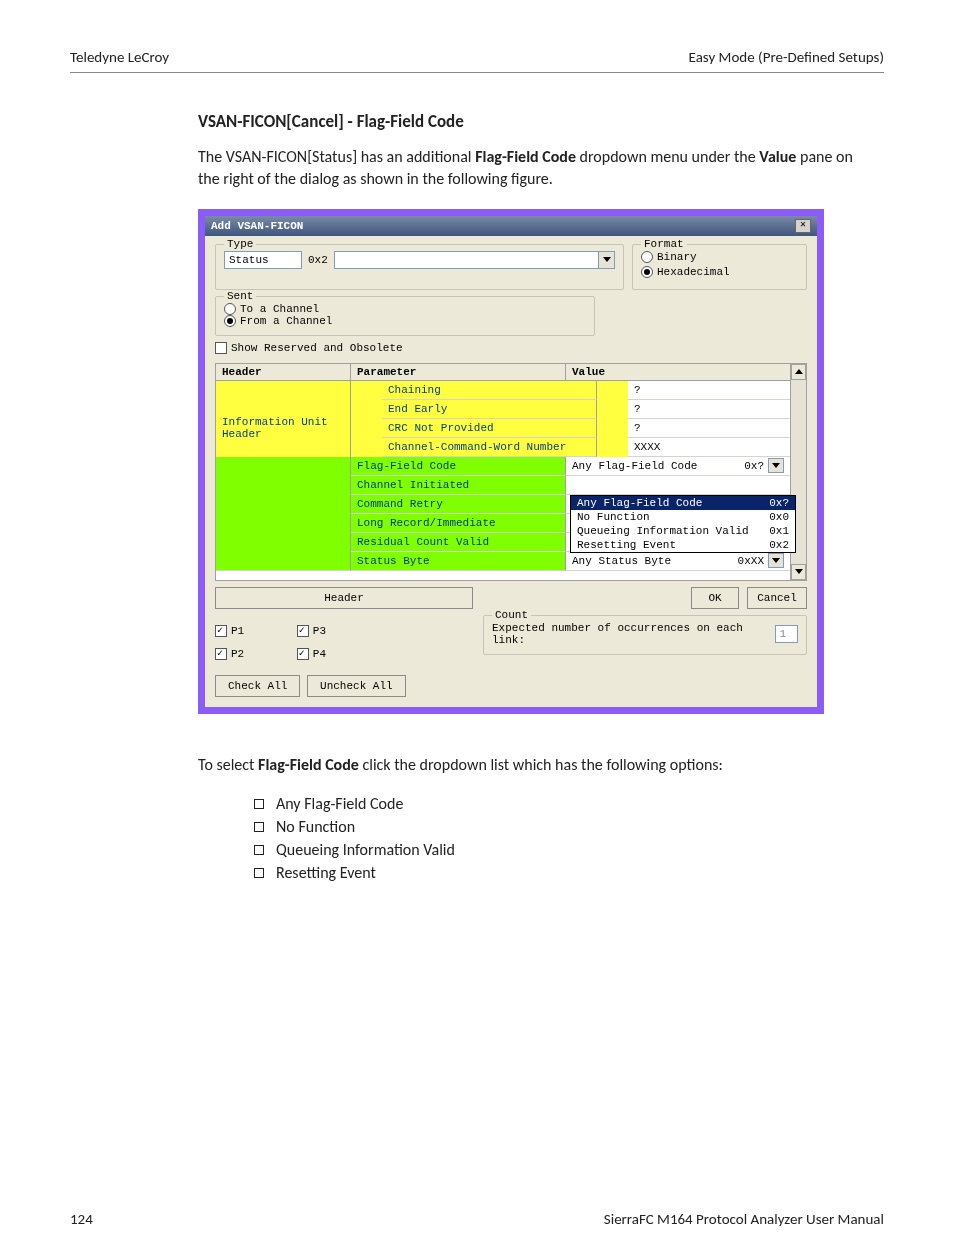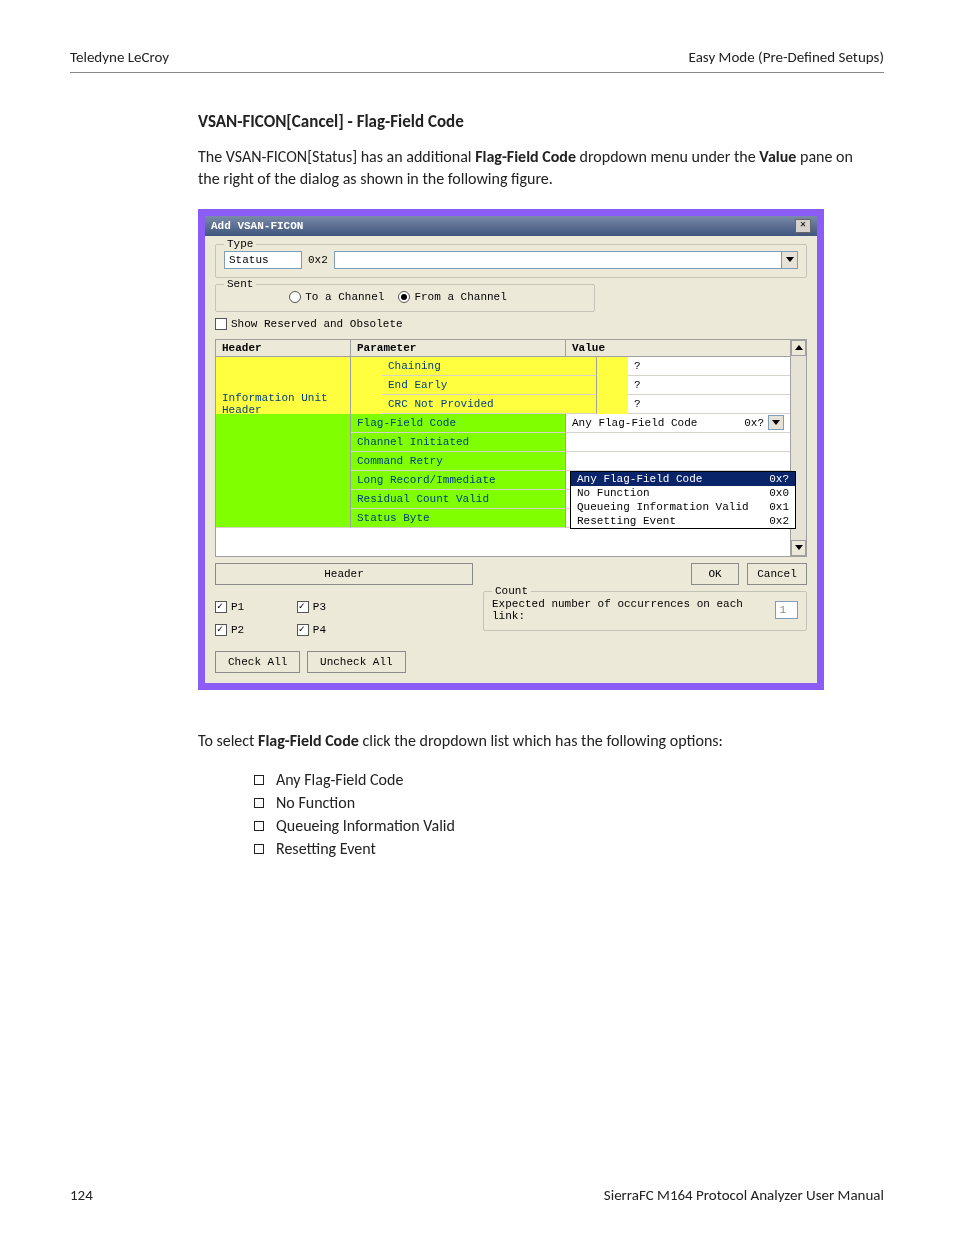--- a/index.html
+++ b/index.html
@@ -312,25 +312,36 @@
               <span class="txt" style="width:78px;">Status</span>
               <span>0x2</span>
               <div class="combo">
                 <span class="txt" style="flex:1;"></span>
                 <span class="combo-btn">
                     <span class="tri-down"></span>
                   </span>
               </div>
             </div>
           </div>
+          <div class="fs fmt-box">
+            <span class="legend">Format</span>
+            <span class="radio-opt">
+                <span class="radio-dot"></span>
+                <span>Binary</span>
+              </span>
+            <span class="radio-opt">
+                <span class="radio-dot sel"></span>
+                <span>Hexadecimal</span>
+              </span>
+          </div>
         </div>
 
         <div class="fs" style="width:380px;">
           <span class="legend">Sent</span>
-          <div style="display:flex; justify-content:center;">
+          <div style="display:flex; justify-content:flex-start;flex-direction:column;">
             <span class="radio-opt">
                 <span class="radio-dot"></span>
                 <span>To a Channel</span>
               </span>
             <span class="radio-opt">
                 <span class="radio-dot sel"></span>
                 <span>From a Channel</span>
               </span>
           </div>
         </div>
@@ -359,20 +370,25 @@
                 </div>
               <div class="grid-row grp-yellow">
                   <div class="gc col-h" style="border-bottom:none;"></div>
                   <div class="gc col-p">End Early</div>
                   <div class="gc col-v">?</div>
                 </div>
               <div class="grid-row grp-yellow">
                   <div class="gc col-h" style="border-bottom:none;">Information Unit Header</div>
                   <div class="gc col-p">CRC Not Provided</div>
                   <div class="gc col-v">?</div>
+                </div>
+              <div class="grid-row grp-yellow">
+                  <div class="gc col-h" style="border-bottom:none;"></div>
+                  <div class="gc col-p">Channel-Command-Word Number</div>
+                  <div class="gc col-v">XXXX</div>
                 </div>
 
               <div class="grid-row grp-green">
                   <div class="gc col-h" style="border-bottom:none;"></div>
                   <div class="gc col-p">Flag-Field Code</div>
                   <div class="gc col-v">
                     <div class="val-split">
                       <span>Any Flag-Field Code</span>
                       <span style="display:flex;align-items:center;gap:4px;">
                         <span>0x?</span>

